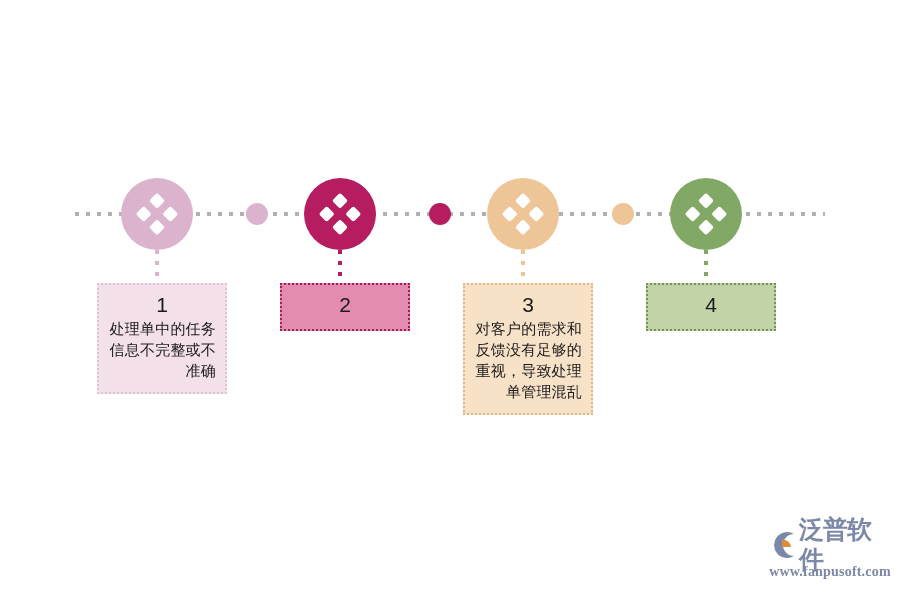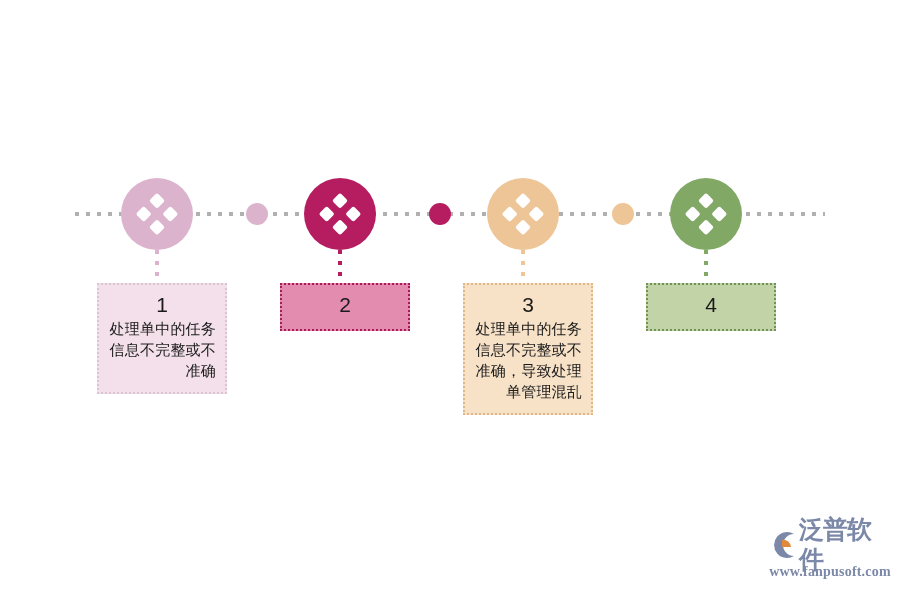--- a/index.html
+++ b/index.html
@@ -191,21 +191,21 @@
           <rect x="16.3" y="3.0" width="11.4" height="11.4" rx="2.2" transform="rotate(45 22 8.7)"></rect>
           <rect x="3.0" y="16.3" width="11.4" height="11.4" rx="2.2" transform="rotate(45 8.7 22)"></rect>
           <rect x="29.6" y="16.3" width="11.4" height="11.4" rx="2.2" transform="rotate(45 35.3 22)"></rect>
           <rect x="16.3" y="29.6" width="11.4" height="11.4" rx="2.2" transform="rotate(45 22 35.3)"></rect>
         </g>
       </svg>
     </div>
     <div class="drop-connector" id="drop-2" style="color: rgb(238, 197, 150);"></div>
     <div class="card" id="card-2" style="background: rgb(247, 226, 200); border-color: rgb(224, 184, 135);">
       <div class="card-number">3</div>
-      <div class="card-text">处理单中的任务信息不完整或不准确，导致处理单管理混乱</div>
+      <div class="card-text">对客户的需求和反馈没有足够的重视，导致处理单管理混乱</div>
     </div>
   </div>
 
   <div class="stage" id="stage-3" style="left:646px;">
     <div class="node-circle" id="circle-3" style="background: rgb(130, 168, 102);">
       <svg viewBox="0 0 44 44">
         <g fill="#ffffff">
           <rect x="16.3" y="3.0" width="11.4" height="11.4" rx="2.2" transform="rotate(45 22 8.7)"></rect>
           <rect x="3.0" y="16.3" width="11.4" height="11.4" rx="2.2" transform="rotate(45 8.7 22)"></rect>
           <rect x="29.6" y="16.3" width="11.4" height="11.4" rx="2.2" transform="rotate(45 35.3 22)"></rect>

